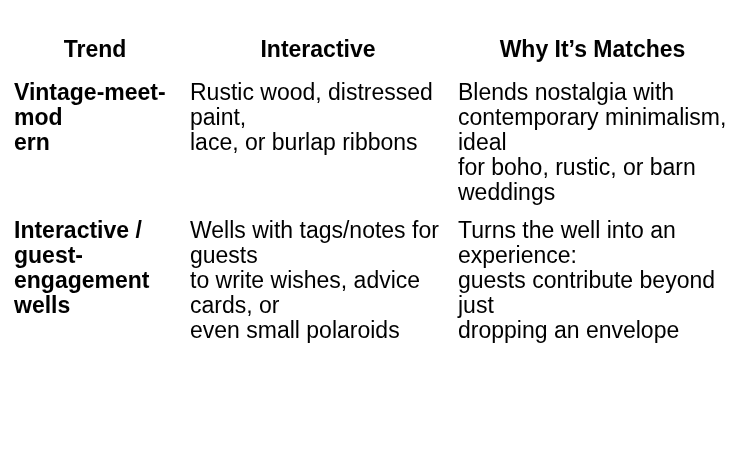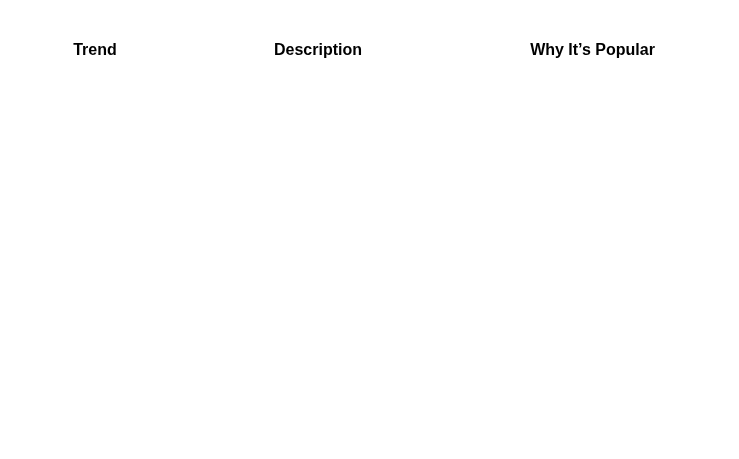--- a/index.html
+++ b/index.html
@@ -12,21 +12,21 @@
     background: #ffffff;
     color: #000000;
     font-family: "Liberation Sans", "DejaVu Sans", sans-serif;
     overflow: hidden;
   }
   table.trends {
     border-collapse: collapse;
     table-layout: fixed;
     width: 739px;
     margin-top: 37px;
-    font-size: 16px;
+    font-size: 23px;
     line-height: 25px;
     border: none;
   }
   col.c1 { width: 183px; }
   col.c2 { width: 267px; }
   col.c3 { width: 289px; }
   th, td {
     vertical-align: top;
     border: none;
   }
@@ -53,20 +53,40 @@
 <div class="page">
   <table class="trends">
     <colgroup>
       <col class="c1">
       <col class="c2">
       <col class="c3">
     </colgroup>
     <thead>
       <tr>
         <th class="c1pad">Trend</th>
-        <th class="c2pad">Description</th>
-        <th class="c3pad">Why It’s Popular</th>
+        <th class="c2pad">Interactive</th>
+        <th class="c3pad">Why It’s Matches</th>
       </tr>
     </thead>
     <tbody>
+      <tr>
+        <td class="trend-col c1pad">Vintage-meet-mod
+ern</td>
+        <td class="c2pad">Rustic wood, distressed paint,
+lace, or burlap ribbons</td>
+        <td class="c3pad">Blends nostalgia with
+contemporary minimalism, ideal
+for boho, rustic, or barn weddings</td>
+      </tr>
+      <tr>
+        <td class="trend-col c1pad">Interactive /
+guest-engagement
+wells</td>
+        <td class="c2pad">Wells with tags/notes for guests
+to write wishes, advice cards, or
+even small polaroids</td>
+        <td class="c3pad">Turns the well into an experience:
+guests contribute beyond just
+dropping an envelope</td>
+      </tr>
     </tbody>
   </table>
 </div>
 
 </body></html>

